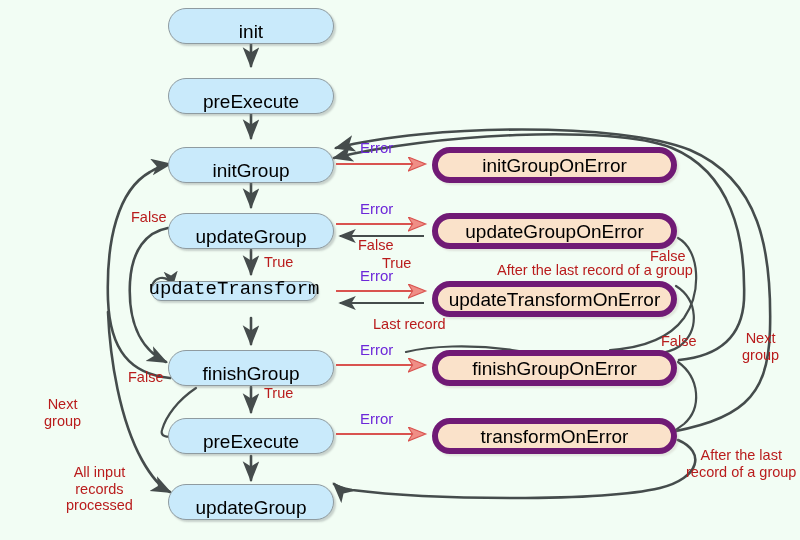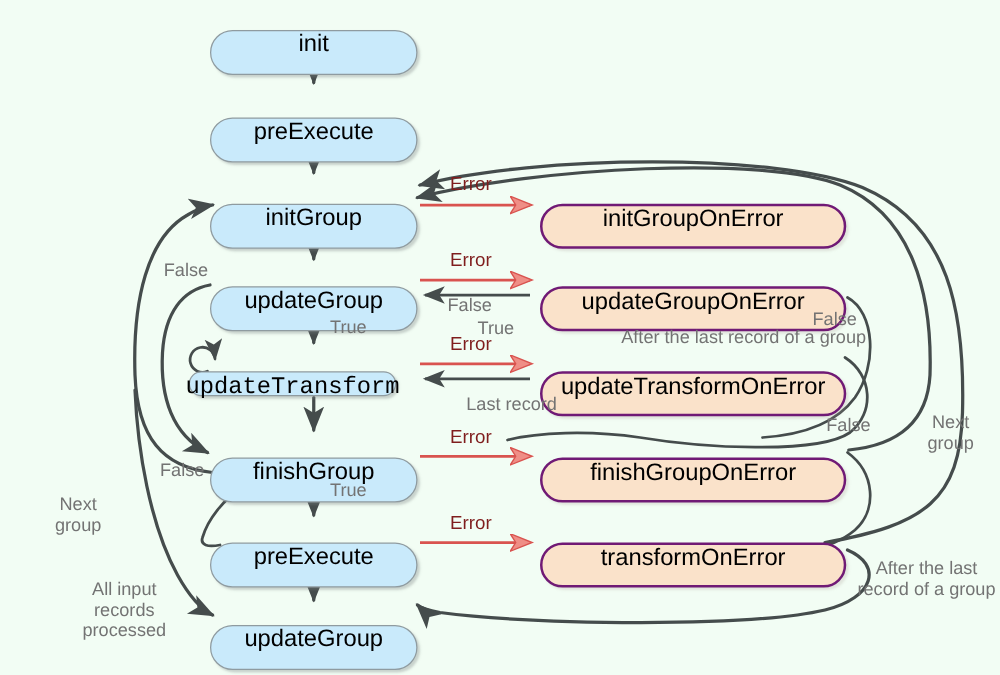--- a/index.html
+++ b/index.html
@@ -6,47 +6,46 @@
   body{
     width:800px;height:540px;
     background:#f2fdf4;
     font-family:"Liberation Sans", sans-serif;
     overflow:hidden;
     position:relative;
   }
   #canvas{position:absolute;inset:0;width:800px;height:540px;}
   .node{
     position:absolute;
-    display:flex;align-items:flex-start;justify-content:center;
+    display:flex;align-items:flex-end;justify-content:center;
     border-radius:18px;
     box-sizing:border-box;
     white-space:nowrap;
-    margin-top:16px;
   }
   .node-blue{
     background:#c9eafb;
     border:1px solid #8f9ba0;
     box-shadow:2px 2px 2px rgba(120,130,130,.35);
     font-size:19px;color:#000;
   }
   .node-orange{
     background:#fae2ca;
-    border:2px solid #701a75;
+    border:6px solid #701a75;
     box-shadow:2px 2px 2px rgba(170,160,150,.25);
     font-size:19px;color:#000;
   }
   .edge-label{
     position:absolute;
     font-size:14.5px;
-    color:#737373;
+    color:#b91c1c;
     white-space:nowrap;
     line-height:1.15;
   }
   .edge-label.err{
-    color:#7f1d1d;
+    color:#6d28d9;
     font-size:15px;
   }
   .edge-label.center{text-align:center;}
   svg{position:absolute;left:0;top:0;overflow:visible;}
   .flow{fill:none;stroke:#454c4c;stroke-width:2.6;stroke-linecap:round;}
   .flowthin{fill:none;stroke:#454c4c;stroke-width:2.2;stroke-linecap:round;}
   .errline{fill:none;stroke:#d9534f;stroke-width:2.2;}
   .backline{fill:none;stroke:#454c4c;stroke-width:2.2;}
 </style>
 </head>

